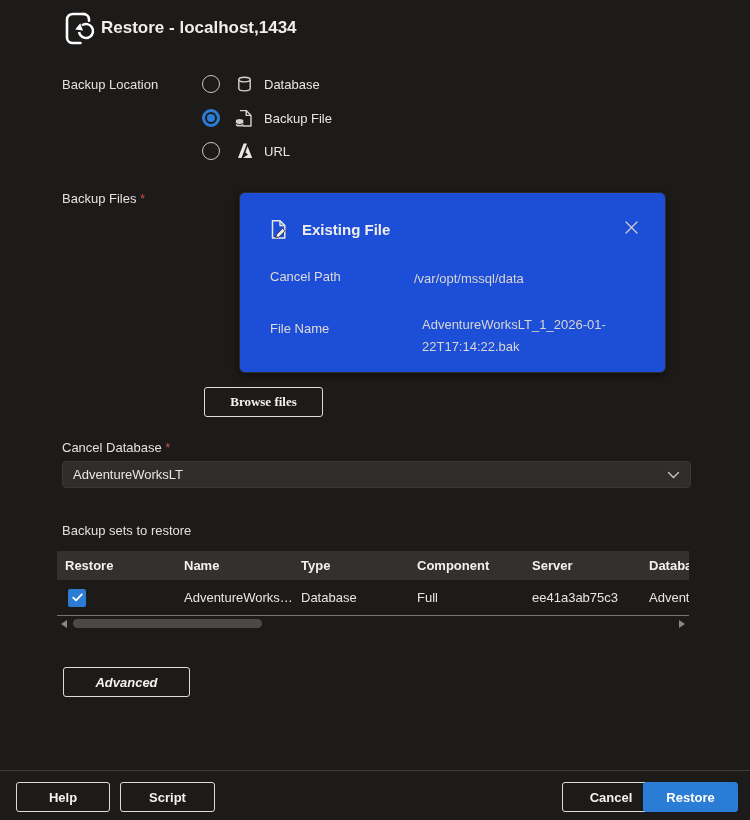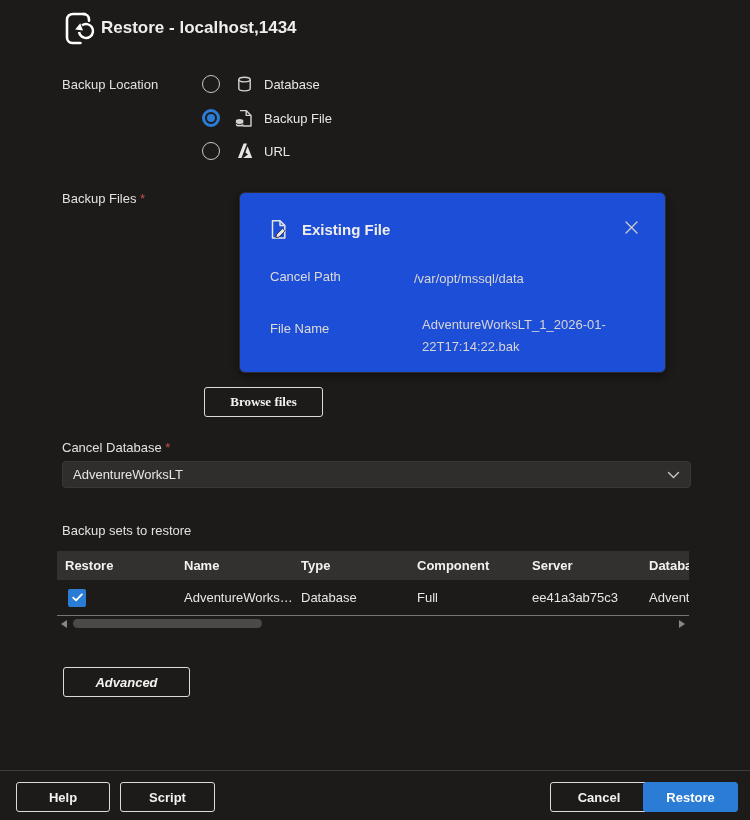--- a/index.html
+++ b/index.html
@@ -207,16 +207,16 @@
       <div class="hthumb"></div>
       <div class="arrow-r"></div>
     </div>
   </div>
 
   <button class="abs btn-outline" style="left:63px; top:667px; width:127px; height:30px;font-style:italic;">Advanced</button>
 
   <div class="abs divider" style="left:0; top:770px; width:750px; height:0;"></div>
   <button class="abs btn-outline" style="left:16px;  top:782px; width:94px; height:30px;">Help</button>
   <button class="abs btn-outline" style="left:120px; top:782px; width:95px; height:30px;">Script</button>
-  <button class="abs btn-outline" style="left:550px; top:782px; width:98px; height:30px;text-align:right;">Cancel</button>
+  <button class="abs btn-outline" style="left:562px; top:782px; width:98px; height:30px;text-align:right;">Cancel</button>
   <button class="abs btn-primary" style="left:643px; top:782px; width:95px; height:30px;">Restore</button>
 
 </div>
 
 </body></html>

